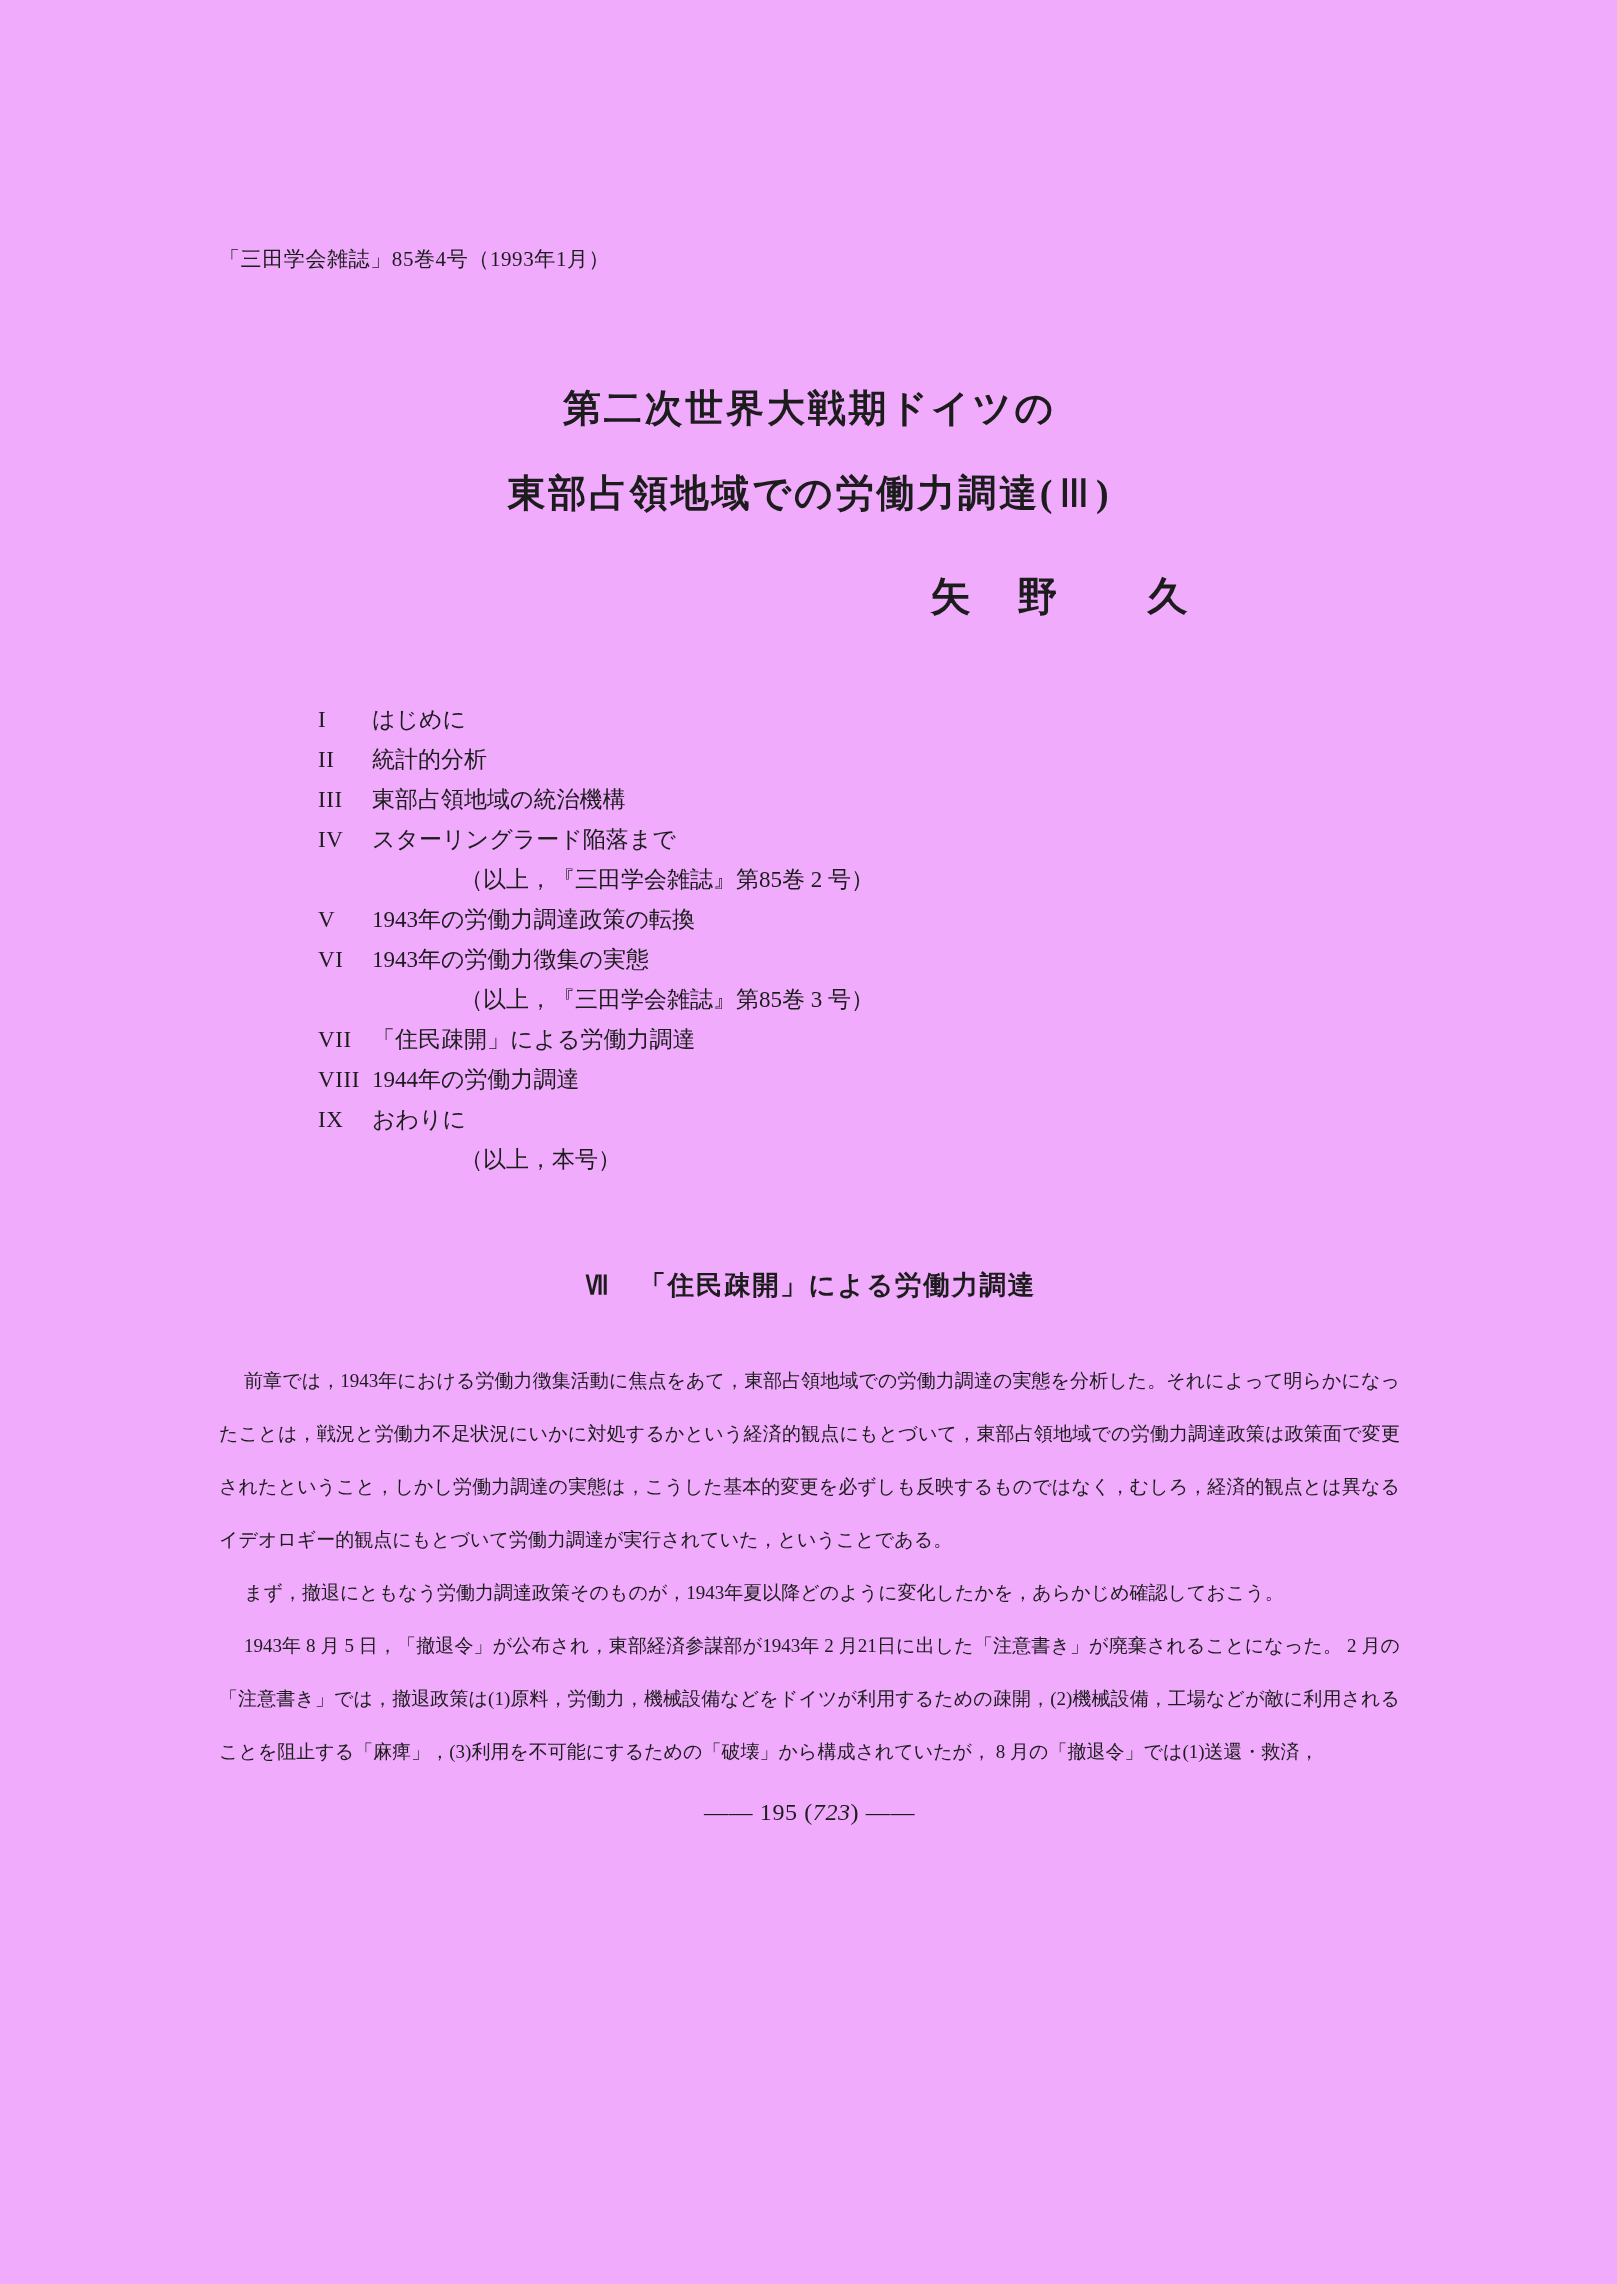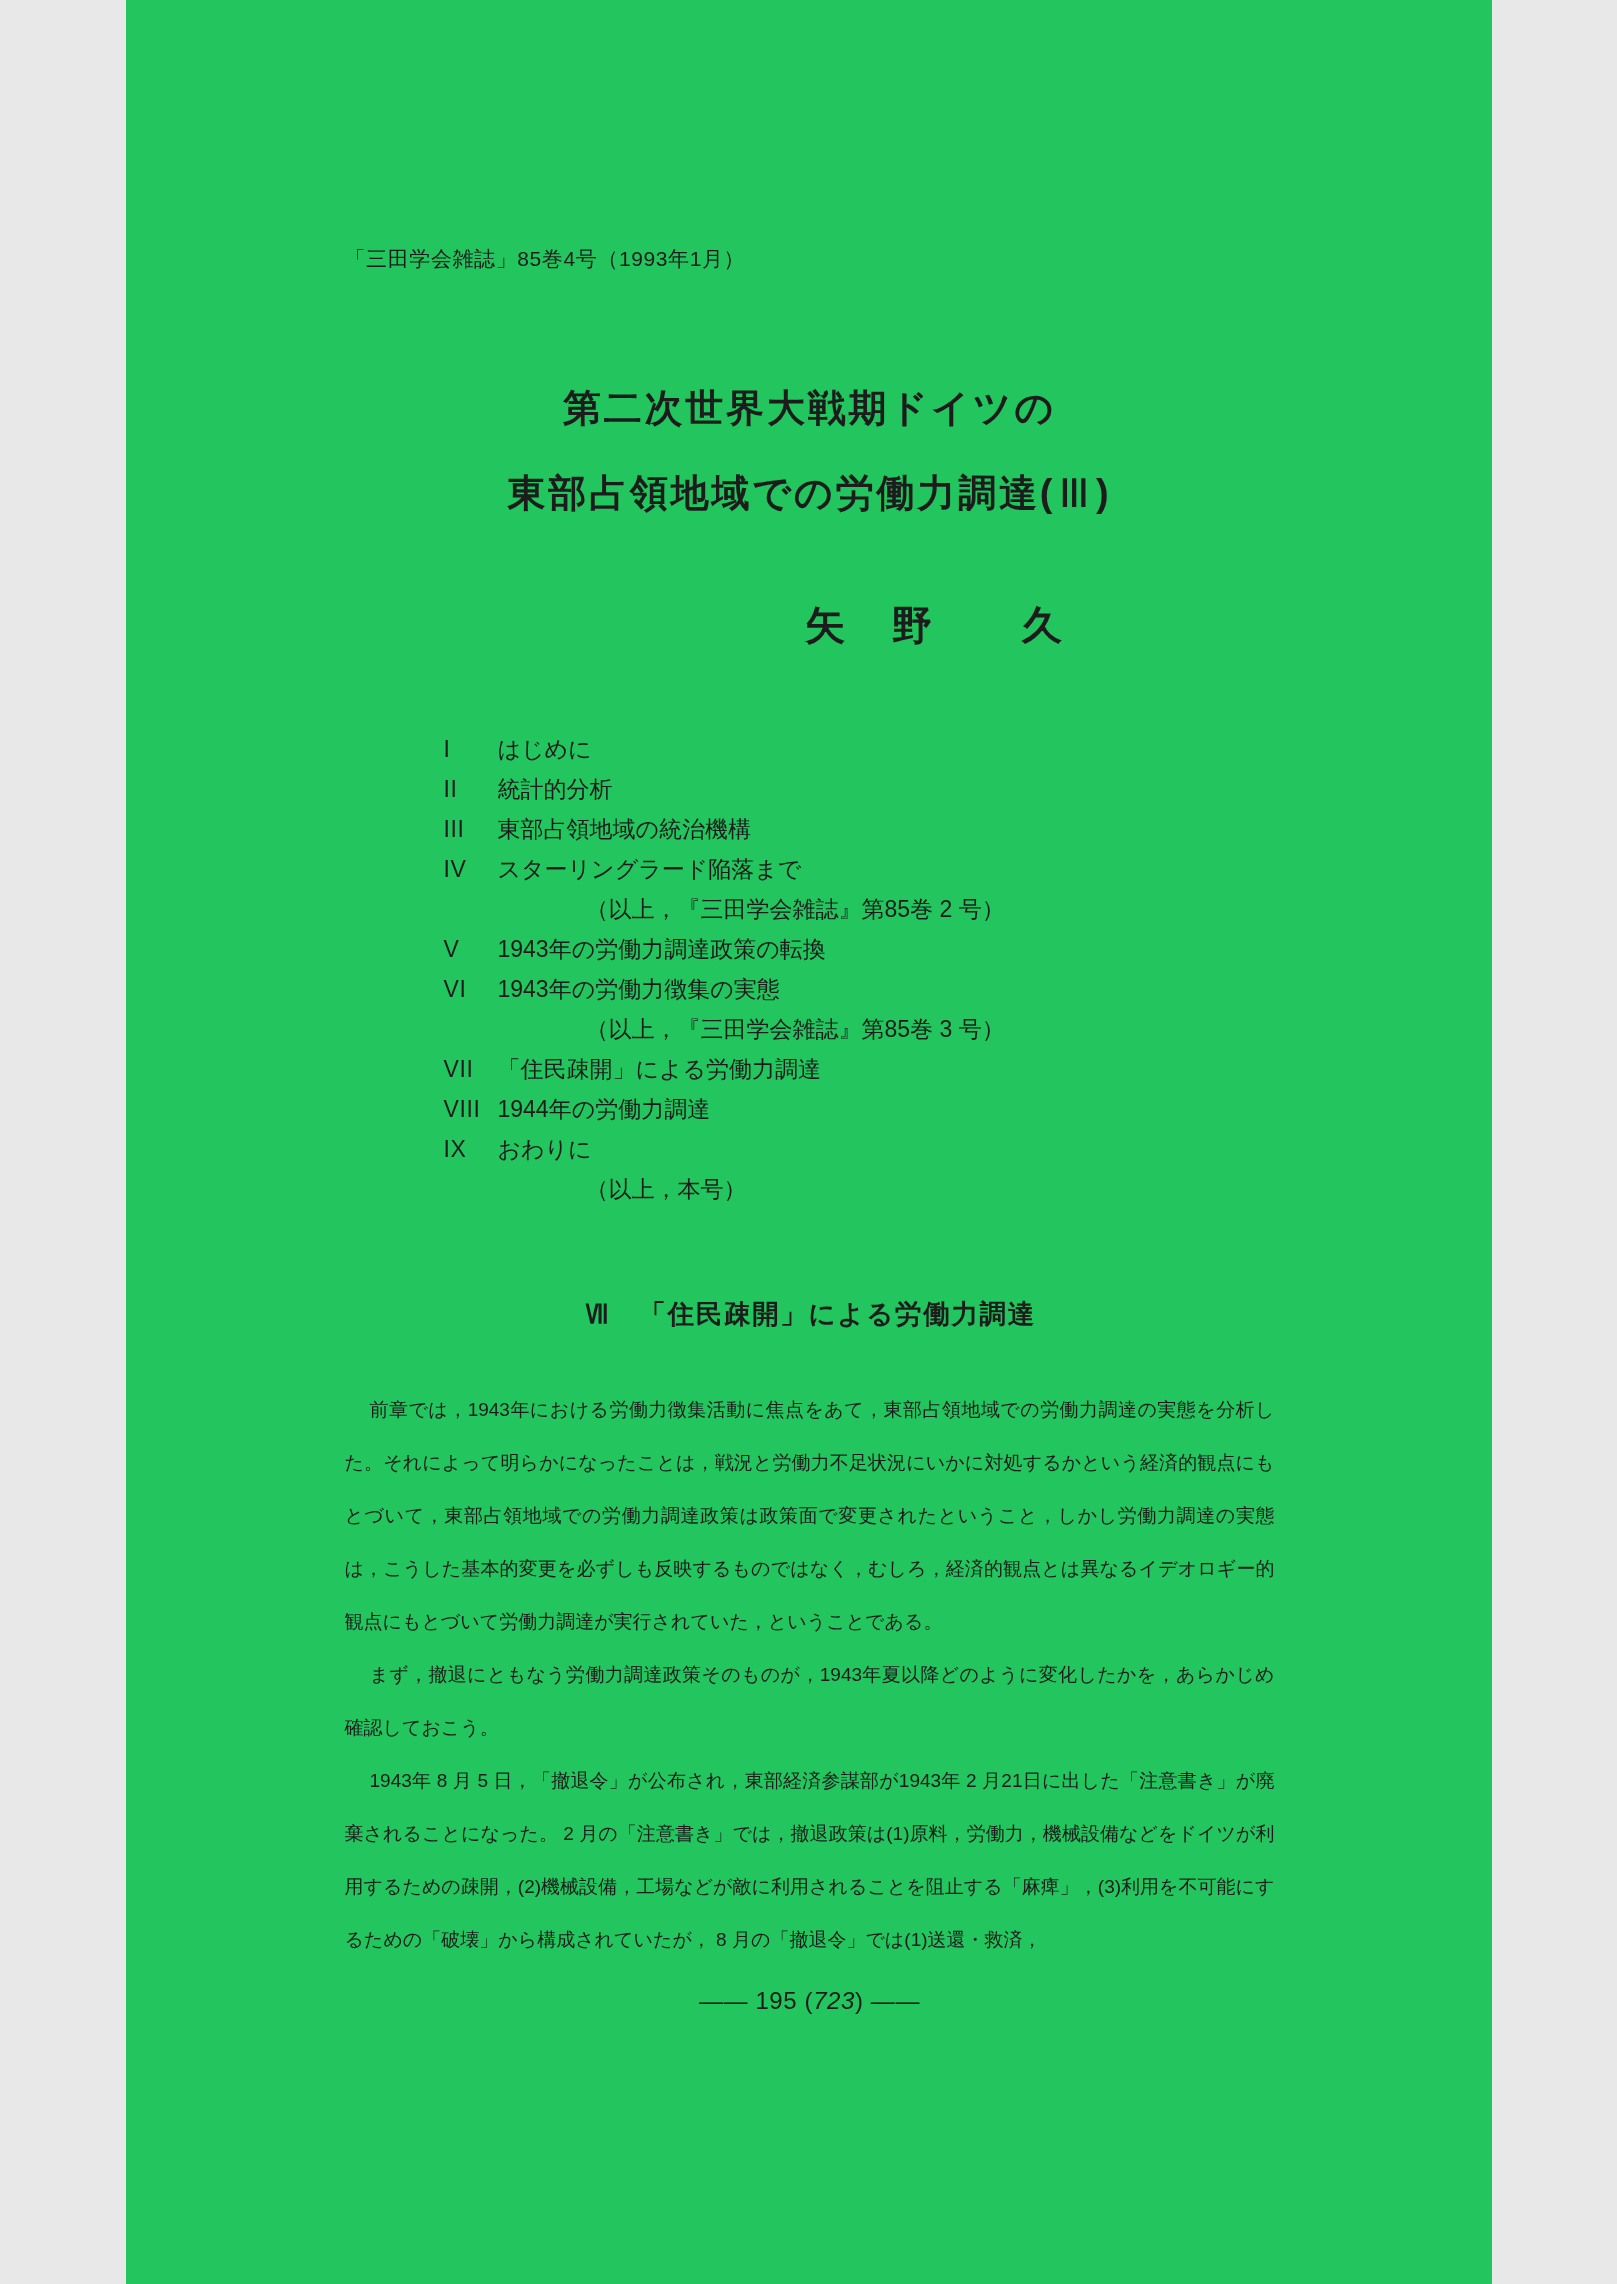--- a/index.html
+++ b/index.html
@@ -2,44 +2,44 @@
 <html lang="ja" style="font-size:9px"><head>
 <meta charset="utf-8">
 <style>
   html, body {
     margin: 0;
     padding: 0;
     background: #e8e8e8;
   }
   .page {
     position: relative;
-    width: 1366px;
+    width: 1617px;
     height: 2284px;
     margin: 0 auto;
-    background: #22c55e;
+    background: #f0abfc;
     color: #1c1c1c;
-    font-family: Liberation Sans, sans-serif;
+    font-family: Liberation Serif, serif;
     box-sizing: border-box;
     padding: 245px 217px 0 219px;
     overflow: hidden;
   }
   .journal-line {
     font-size: 21px;
     letter-spacing: 0.6px;
   }
   .title {
     margin: 93px 0 0 0;
     text-align: center;
     font-size: 38px;
     font-weight: 700;
     line-height: 85px;
     letter-spacing: 2.8px;
   }
   .author {
-    margin-top: 62px;
+    margin-top: 33px;
     text-align: right;
     padding-right: 209px;
     font-size: 40px;
     font-weight: 600;
     letter-spacing: 3.4px;
   }
   .toc {
     margin-top: 76px;
     margin-left: 99px;
     font-size: 23px;

